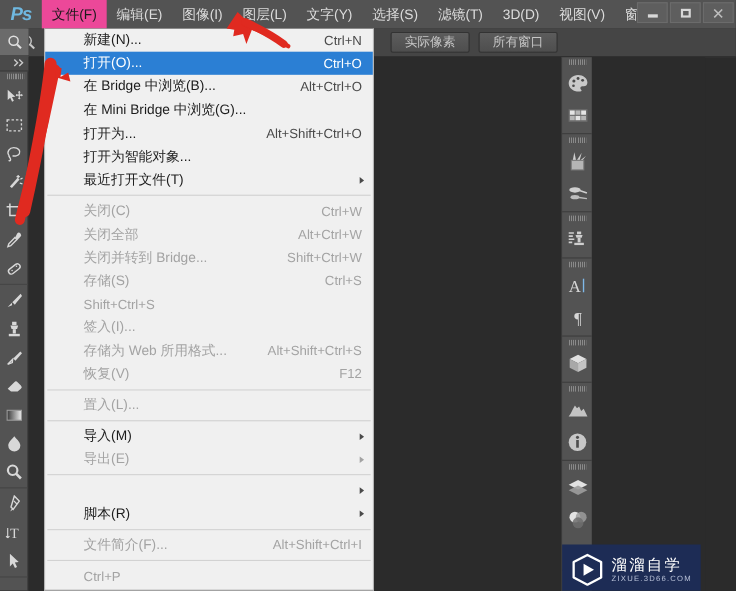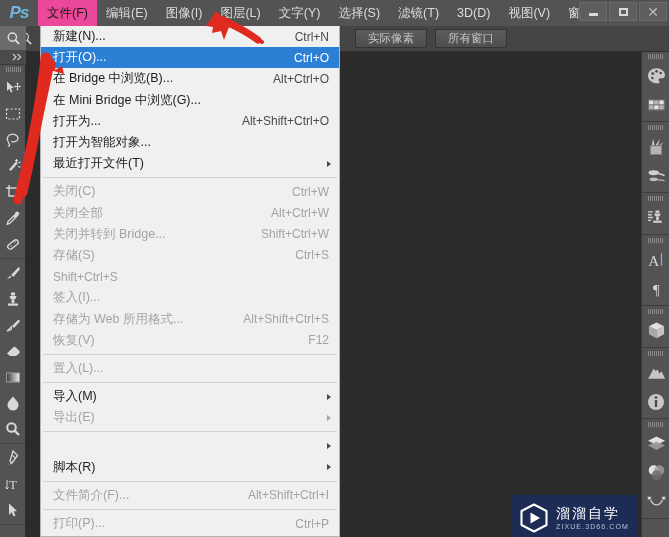--- a/index.html
+++ b/index.html
@@ -2,21 +2,21 @@
 <html><head>
 <meta charset="utf-8">
 <style>
   * { box-sizing: border-box; margin: 0; padding: 0; }
   html, body {
     width: 669px; height: 537px;
     overflow: hidden;
     background: #2b2b2b;
     font-family: "Liberation Sans", "DejaVu Sans", sans-serif;
   }
-  #app { position: relative; width: 669px; height: 537px; }
+  #app { position: relative; width: 538px; height: 537px; }
 
   
   .menubar {
     position: absolute; left: 0; top: 0; width: 669px; height: 26px;
     background: #535353;
     display: flex; align-items: center;
   }
   .ps-logo {
     width: 38px; height: 26px;
     display: flex; align-items: center; justify-content: center;
@@ -139,21 +139,21 @@
     background: #f0f0f0;
     border: 1px solid #b4b4b4;
     border-top: none;
     overflow: hidden;
     font-size: 12.5px;
     z-index: 40;
   }
   .mrow {
     height: 21.2px;
     display: flex; align-items: center;
-    padding-left: 12px; padding-right: 10px;
+    padding-left: 35px; padding-right: 10px;
     color: #1c1c1c;
     position: relative;
   }
   .mrow.disabled { color: #a3a3a3; }
   .mrow.sel { background: #2b7fd4; color: #ffffff; }
   .mrow.sel .mshort { color: #ffffff; margin-left: 46px; }
   .mlabel { flex: 1; white-space: nowrap; }
   .mshort { color: #4a4a4a; font-size: 12px; white-space: nowrap; }
   .mrow.disabled .mshort { color: #a3a3a3; }
   .marrow {
@@ -594,21 +594,20 @@
         <span class="mlabel">脚本(R)</span>
         <span class="marrow"></span>
       </div>
       <div class="msep"></div>
       <div class="mrow disabled">
         <span class="mlabel">文件简介(F)...</span>
         <span class="mshort">Alt+Shift+Ctrl+I</span>
       </div>
       <div class="msep"></div>
       <div class="mrow disabled">
-        <span class="mlabel">打印(P)...</span>
         <span class="mshort">Ctrl+P</span>
       </div>
     </div>
 
   <div class="watermark">
     <div class="wm-logo">
       <svg width="32" height="32" viewBox="0 0 32 32">
         <path d="M16 2.5 L28.5 9 v14 L16 29.5 L3.5 23 V9z" fill="none" stroke="#ffffff" stroke-width="2.1" stroke-linejoin="round"></path>
         <path d="M12.5 10.5 L22 16 L12.5 21.5z" fill="#ffffff"></path>
       </svg>

